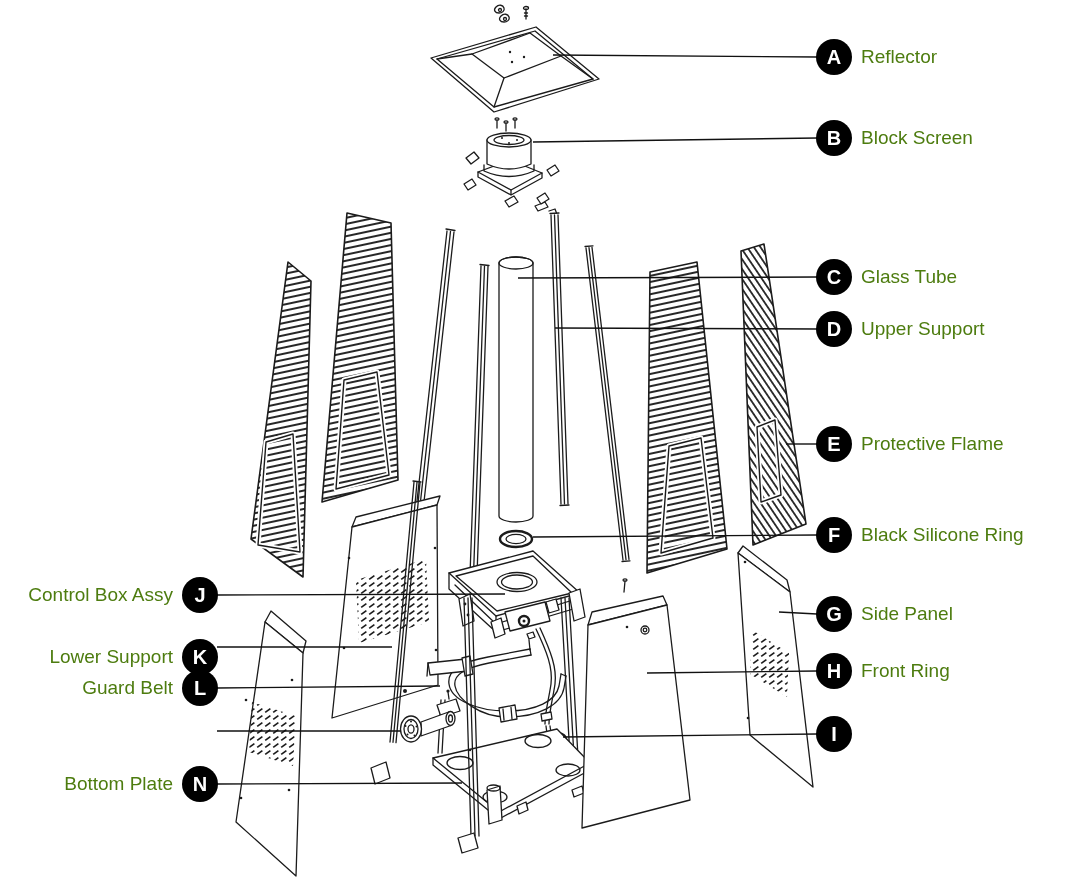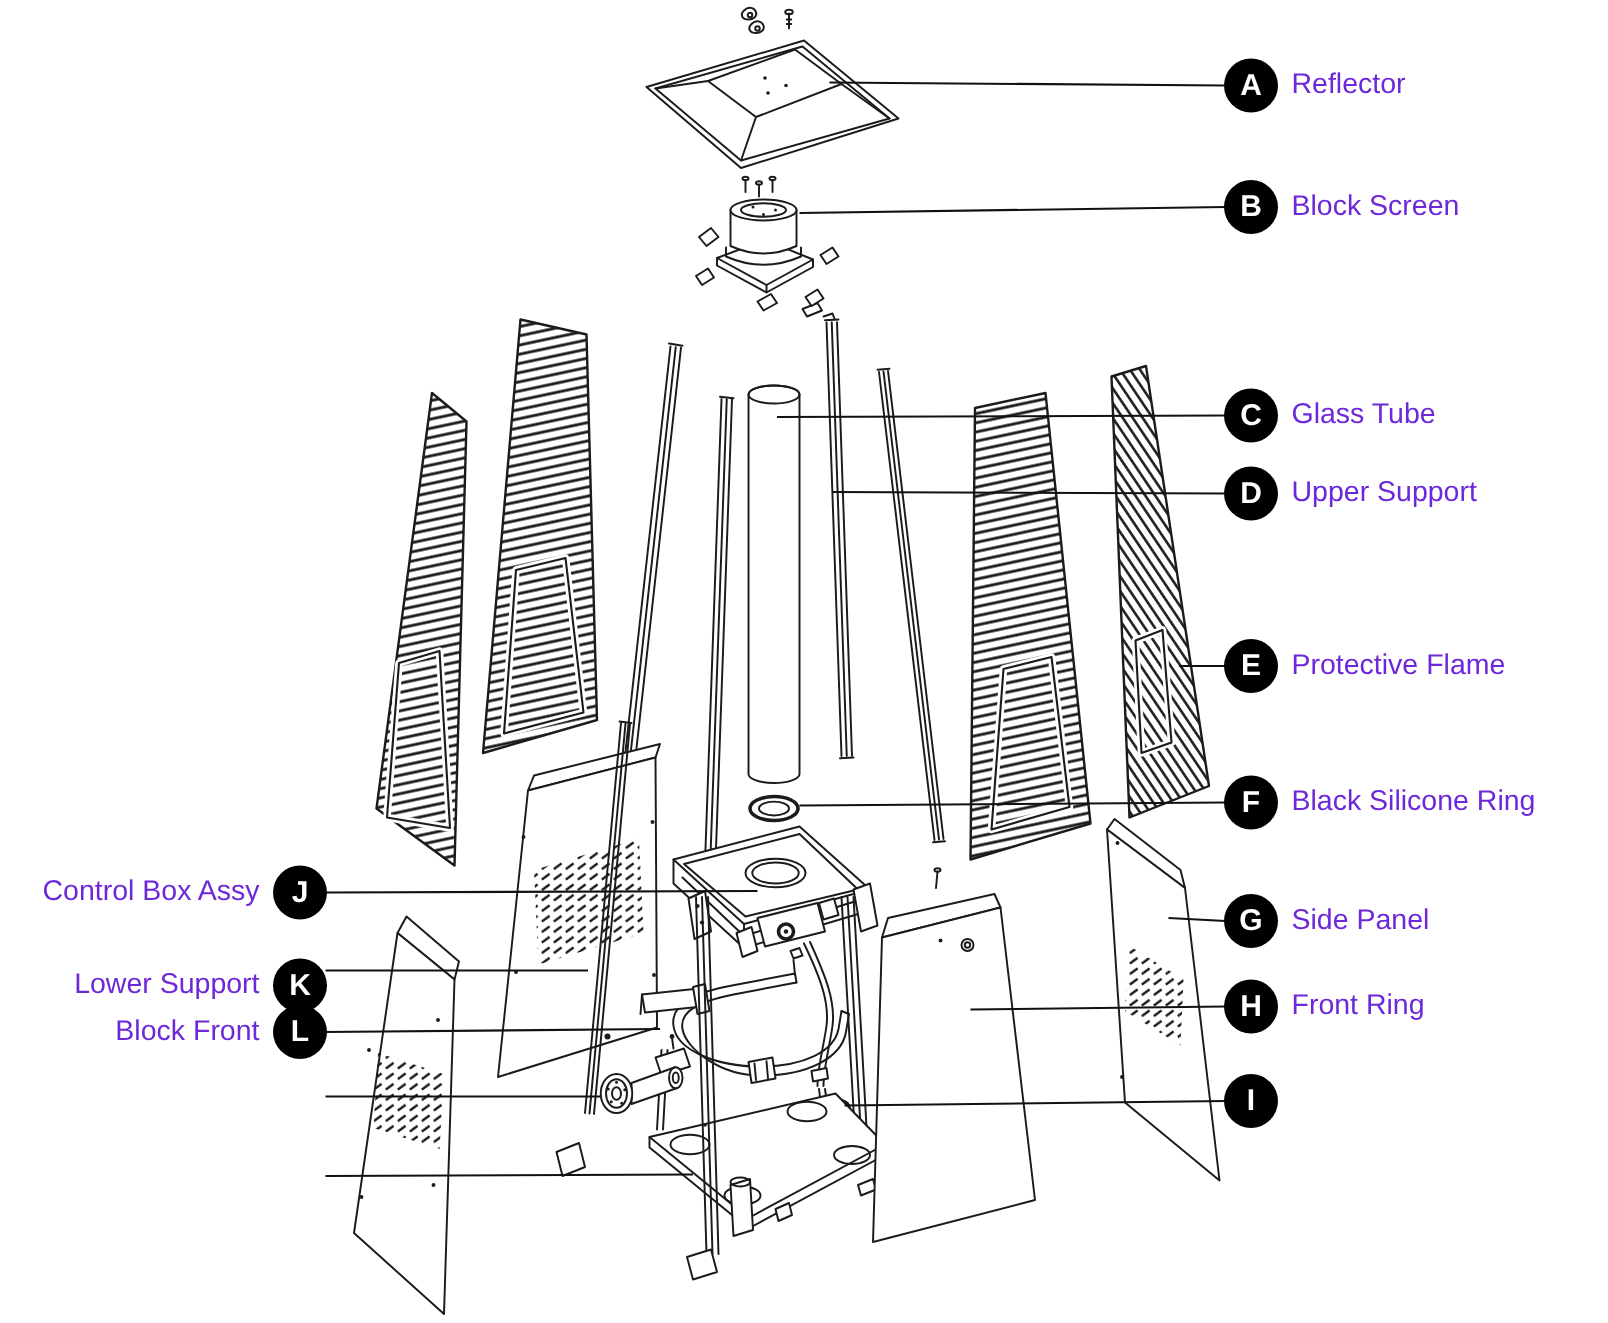--- a/index.html
+++ b/index.html
@@ -2,21 +2,21 @@
 <html><head>
 <meta charset="utf-8">
 <style>
   html,body{margin:0;padding:0;background:#fff;}
   .stage{position:relative;width:1072px;height:882px;background:#fff;overflow:hidden;
          font-family:"Liberation Sans", sans-serif;color:#1a1a1a;}
   .stage svg{position:absolute;left:0;top:0;}
   .callout{position:absolute;display:flex;align-items:center;gap:9px;white-space:nowrap;}
   .callout .bubble{width:36px;height:36px;border-radius:50%;background:#000;color:#fff;
         font-weight:700;font-size:20px;line-height:36px;text-align:center;flex:0 0 36px;}
-  .callout .lbl{font-size:19px;color:#6d28d9;}
+  .callout .lbl{font-size:19px;color:#4d7c0f;}
   
   .ln{fill:none;stroke:#1b1b1b;stroke-width:1.3;stroke-linecap:round;stroke-linejoin:round;}
   .lnw{fill:#ffffff;stroke:#1b1b1b;stroke-width:1.3;stroke-linejoin:round;}
   .gd{stroke:#1b1b1b;stroke-width:1.6;stroke-linejoin:round;}
   .door-u{fill:none;stroke:#ffffff;stroke-width:5;stroke-linejoin:round;}
   .door{fill:none;stroke:#1b1b1b;stroke-width:1.4;stroke-linejoin:round;}
   .dot{fill:#1b1b1b;stroke:none;}
   .leader{stroke:#111111;stroke-width:1.4;}
   .thick{stroke-width:2.4;}
 </style>
@@ -324,17 +324,21 @@
 
 <div class="callout" style="right:854px;top:577px">
   <span class="lbl">Control Box Assy</span>
   <span class="bubble">J</span>
 </div>
 <div class="callout" style="right:854px;top:639px">
   <span class="lbl">Lower Support</span>
   <span class="bubble">K</span>
 </div>
 <div class="callout" style="right:854px;top:670px">
-  <span class="lbl">Block Front</span>
+  <span class="lbl">Guard Belt</span>
   <span class="bubble">L</span>
 </div>
+<div class="callout" style="right:854px;top:766px">
+  <span class="lbl">Bottom Plate</span>
+  <span class="bubble">N</span>
+</div>
 
 </div>
 
 </body></html>

